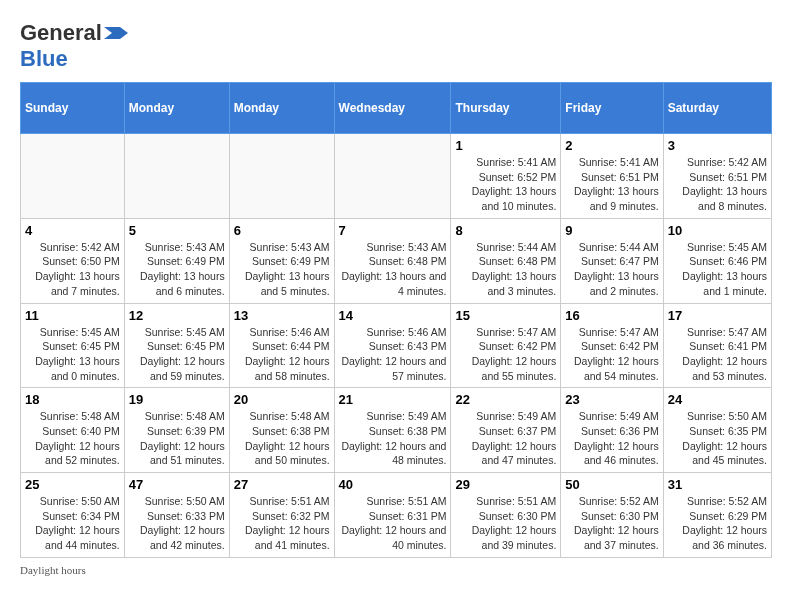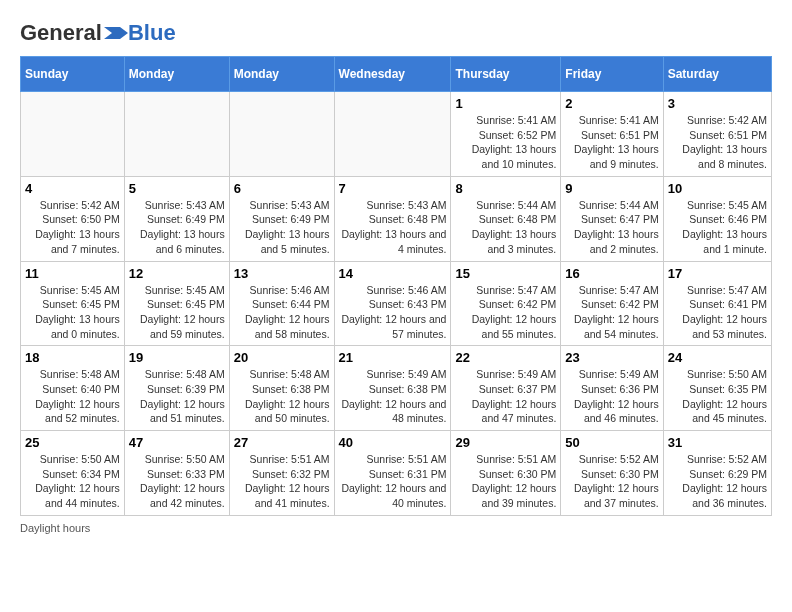--- a/index.html
+++ b/index.html
@@ -11,21 +11,21 @@
       padding: 20px;
     }
     .header-area {
       display: flex;
       align-items: flex-start;
       justify-content: space-between;
       margin-bottom: 10px;
     }
     .logo {
       display: flex;
-      flex-direction: row;
+      flex-direction: column;
       align-items: flex-start;
     }
     .logo-arrow {
       width: 24px;
       height: 12px;
       margin-left: 2px;
     }
     .title-area {
       text-align: right;
     }
@@ -39,21 +39,21 @@
       color: #555;
     }
     .calendar-table {
       width: 100%;
       border-collapse: collapse;
       font-size: 11px;
     }
     .calendar-table th {
       background-color: #3a7bd5;
       color: #fff;
-      padding: 10px 4px;
+      padding: 18px 4px;
       text-align: left;
       font-size: 12px;
       border: 1px solid #5a9be5;
     }
     .calendar-table td {
       border: 1px solid #ccc;
       padding: 4px;
       vertical-align: top;
       min-height: 80px;
       height: 80px;
@@ -72,20 +72,21 @@
       font-size: 10.5px;
       color: #333;
       line-height: 1.4;
       text-align: right;
     }
     .footer-note {
       font-size: 11px;
       color: #555;
       margin-top: 6px;
       text-align: left;
+      font-family: Liberation Serif, serif;
     }
     .logo-wrapper {
       display: flex;
       align-items: center;
     }
   </style>
 </head>
 <body>
 
 <div class="header-area">

